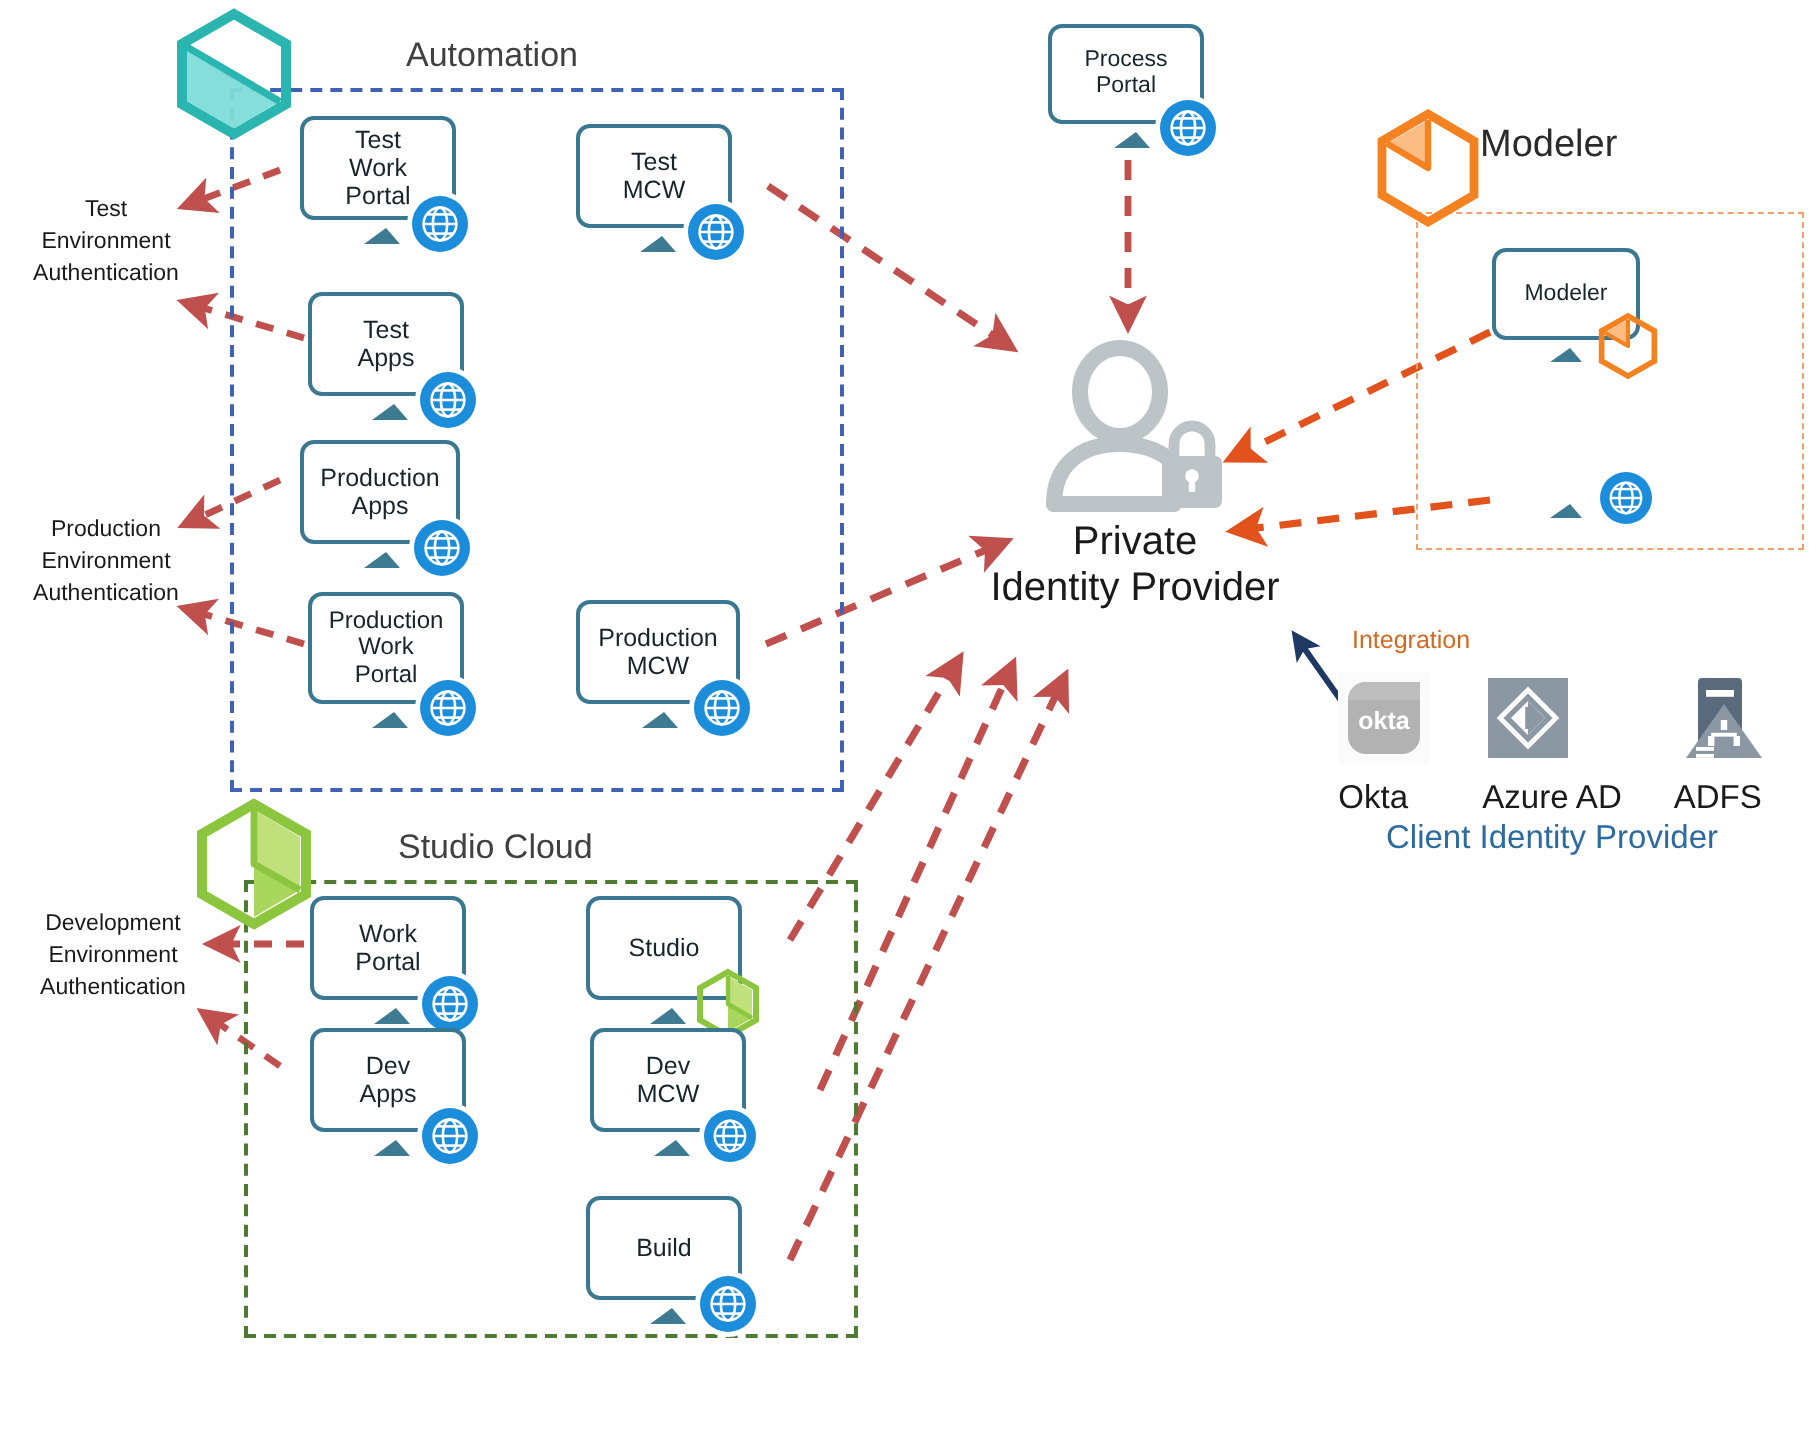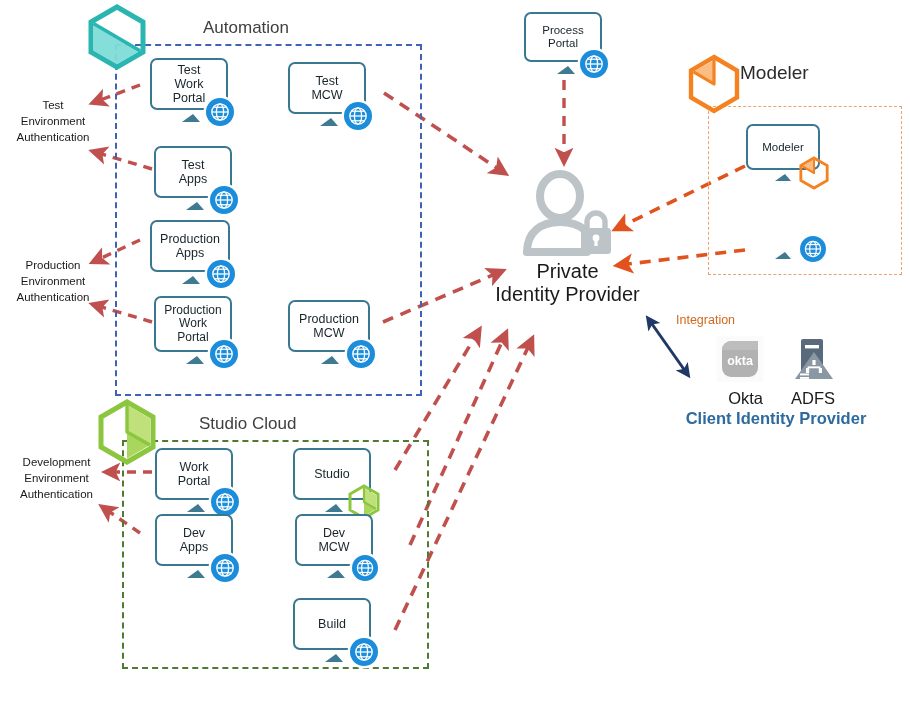--- a/index.html
+++ b/index.html
@@ -52,23 +52,23 @@
   }
 
   
   #idp-block{position:absolute;z-index:2;text-align:center;}
   #idp-caption{font-size:20px;line-height:1.15;color:#1a1a1a;white-space:nowrap;}
 
   
   #client-idp{position:absolute;z-index:2;text-align:center;}
   .integration-label{position:absolute;z-index:2;font-size:12.5px;color:#d2691e;white-space:nowrap;}
   .logo-row{display:flex;align-items:flex-end;justify-content:center;gap:26px;}
-  .logo-cell{display:flex;flex-direction:column;align-items:flex-end;}
+  .logo-cell{display:flex;flex-direction:column;align-items:flex-start;}
   .logo-caption{font-size:16.5px;color:#1a1a1a;margin-top:3px;white-space:nowrap;}
-  #client-idp-caption{font-size:16.5px;color:#2d6b9f;margin-top:1px;white-space:nowrap;font-weight:bold;}
+  #client-idp-caption{font-size:16.5px;color:#2d6b9f;margin-top:1px;white-space:nowrap;}
 
   
   .brandhex{position:absolute;z-index:2;}
   .brand-title{position:absolute;z-index:2;font-size:19px;color:#2b2b2b;white-space:nowrap;}
 </style>
 </head>
 <body>
 
 <div id="stage">
 
@@ -516,20 +516,32 @@
           <svg width="46" height="46" viewBox="0 0 46 46">
             <rect x="0" y="0" width="46" height="46" fill="#fbfbfb"></rect>
             <rect x="5" y="5" width="36" height="36" rx="9" fill="#b2b2b2"></rect>
             <path d="M5,14 A9,9 0 0 1 14,5 L41,5 L41,14 Z" fill="#bdbdbd"></path>
             <text x="23" y="28.5" font-family="'Liberation Sans',sans-serif" font-size="12.5" font-weight="bold" fill="#ffffff" text-anchor="middle">okta</text>
           </svg>
         </div>
         <div class="logo-caption">Okta</div>
       </div>
 
+      <div class="logo-cell">
+        <div>
+          <svg width="46" height="46" viewBox="0 0 46 46">
+            <rect x="3" y="3" width="40" height="40" fill="#8b98a4"></rect>
+            <polygon points="23,9 37,23 23,37 9,23" fill="none" stroke="#ffffff" stroke-width="2.4"></polygon>
+            <polygon points="23,14.5 31.5,23 23,31.5 14.5,23" fill="#ffffff"></polygon>
+            <polygon points="23,14.5 31.5,23 23,31.5" fill="#8b98a4"></polygon>
+            <rect x="21.6" y="17.5" width="2.6" height="11" fill="#8b98a4"></rect>
+          </svg>
+        </div>
+        <div class="logo-caption">Azure AD</div>
+      </div>
 
       <div class="logo-cell">
         <div>
           <svg width="46" height="46" viewBox="0 0 46 46">
             <rect x="12" y="3" width="22" height="40" rx="2" fill="#5a6a7d"></rect>
             <rect x="16" y="9" width="14" height="3.4" fill="#ffffff"></rect>
             <polygon points="25,16 44,43 6,43" fill="#8b98a4"></polygon>
             <g fill="#ffffff">
               <rect x="23.4" y="24" width="3.2" height="5"></rect>
               <rect x="17" y="32" width="3.2" height="5"></rect>

